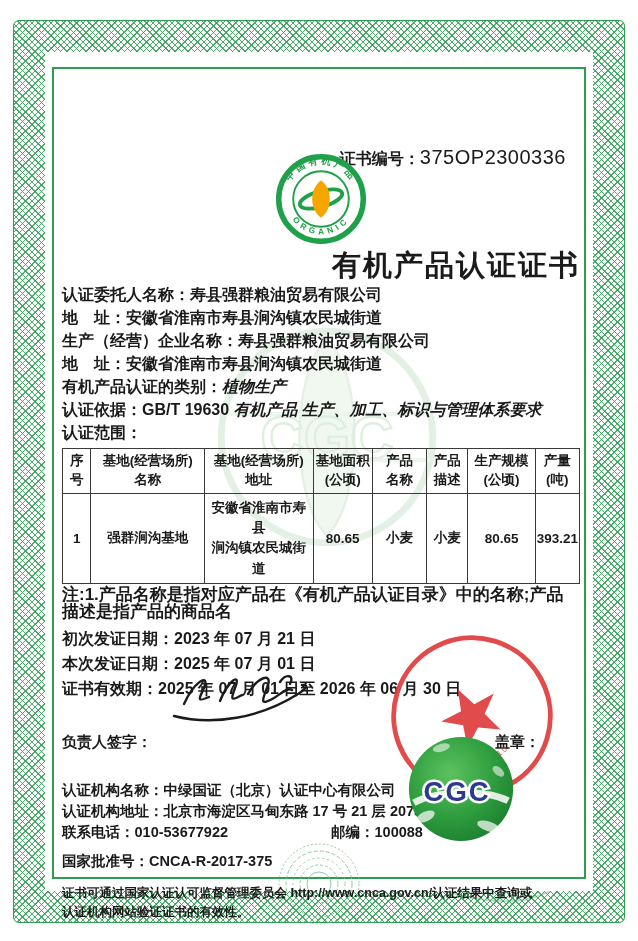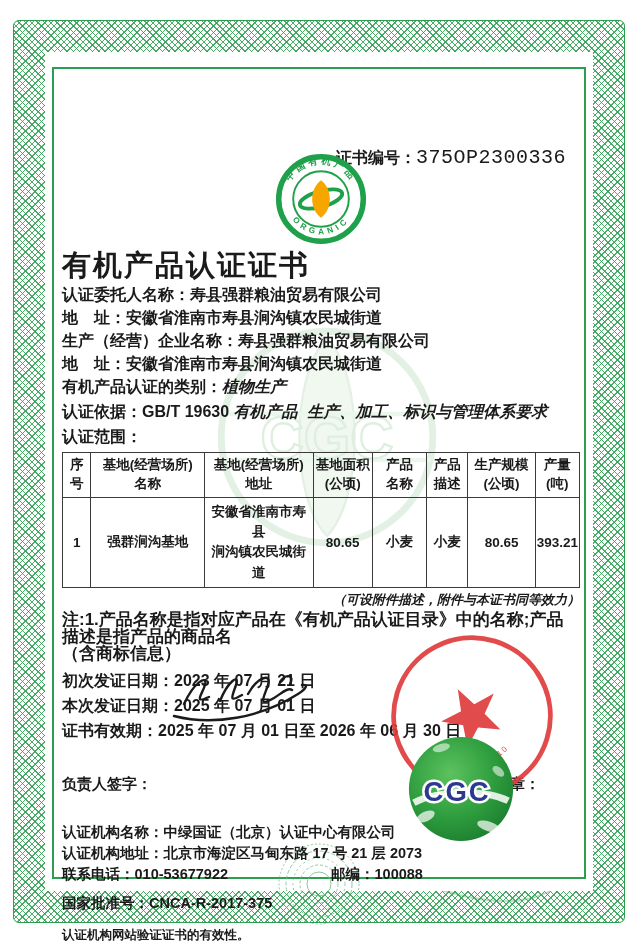--- a/index.html
+++ b/index.html
@@ -15,25 +15,25 @@
   .inner-frame{position:absolute;left:52px;right:52px;top:67px;bottom:62px;
     border:2px solid #2d9e4f;}
   
   .bg-waves{position:absolute;inset:0;pointer-events:none;}
   .watermark{position:absolute;left:212px;top:322px;width:230px;height:230px;opacity:.55;}
   .bottom-medallion{position:absolute;left:252px;top:838px;width:134px;height:92px;opacity:.8;}
   
   .content{position:absolute;left:62px;right:58px;top:140px;}
   .header-block{position:relative;height:108px;}
   .cert-no{position:absolute;top:6px;right:14px;font-size:16px;font-weight:700;}
-  .cert-no .num{font-family:Liberation Mono, monospace;font-weight:400;font-size:20px;letter-spacing:.5px;text-align:right;}
+  .cert-no .num{font-family:Liberation Sans, sans-serif;font-weight:400;font-size:20px;letter-spacing:.5px;text-align:right;}
   .org-logo{position:absolute;left:50%;transform:translateX(-50%);top:12px;}
-  .doc-title{text-align:left;font-size:29px;font-weight:800;letter-spacing:2px;height:34px;line-height:34px;}
+  .doc-title{text-align:right;font-size:29px;font-weight:800;letter-spacing:2px;height:34px;line-height:34px;}
   .fields{margin-top:1px;font-size:16px;font-weight:700;line-height:23px;}
-  .fields .kai{font-family:Liberation Mono, monospace;font-style:italic;font-weight:600;}
+  .fields .kai{font-family:Liberation Serif, serif;font-style:italic;font-weight:600;}
   
   table.scope{width:100%;border-collapse:collapse;margin-top:4px;}
   table.scope th,table.scope td{border:1.5px solid #3a3a3a;text-align:center;vertical-align:middle;}
   table.scope th{font-size:13.5px;font-weight:700;white-space:pre-line;line-height:1.4;padding:3px 1px;}
   table.scope td{font-size:13.5px;font-weight:600;padding:4px 1px;height:44px;}
   td.pre{white-space:pre-line;font-size:13px;line-height:1.5;}
   .attach-note{text-align:right;font-size:13px;font-family:"DejaVu Serif",serif;font-style:italic;
     font-weight:600;margin-top:3px;}
   .statement{font-size:14px;font-weight:700;margin-top:4px;letter-spacing:-.2px;}
   .notes{font-size:17px;font-weight:600;line-height:17px;margin-top:2px;}
@@ -161,25 +161,23 @@
         <td class="pre">安徽省淮南市寿县
 涧沟镇农民城街道</td>
         <td>80.65</td>
         <td>小麦</td>
         <td>小麦</td>
         <td>80.65</td>
         <td>393.21</td>
       </tr>
     </tbody>
       </table>
-    <div class="attach-note">（可设附件描述，附件与本证书同等效力）</div>
 
     <div class="notes">
       <div>注:1.产品名称是指对应产品在《有机产品认证目录》中的名称;产品描述是指产品的商品名</div>
-      <div>（含商标信息）</div>
     </div>
 
     <div class="dates">
       <div><span>初次发证日期：</span><span>2023 年 07 月 21 日</span></div>
       <div><span>本次发证日期：</span><span>2025 年 07 月 01 日</span></div>
       <div><span>证书有效期：</span><span>2025 年 07 月 01 日至 2026 年 06 月 30 日</span></div>
     </div>
 
     <div class="sign-row">
       <span>负责人签字：</span>
@@ -191,20 +189,21 @@
       <div><span>认证机构名称：</span><span>中绿国证（北京）认证中心有限公司</span></div>
       <div><span>认证机构地址：</span><span>北京市海淀区马甸东路 17 号 21 层 2073</span></div>
       <div>
         <span class="pair-left"><span>联系电话：</span><span>010-53677922</span></span>
         <span><span>邮编：</span><span>100088</span></span>
       </div>
       <div class="approval"><span>国家批准号：</span><span>CNCA-R-2017-375</span></div>
     </div>
 
     <div class="footer">
+      <div>证书可通过国家认证认可监督管理委员会 http://www.cnca.gov.cn/认证结果中查询或</div>
       <div>认证机构网站验证证书的有效性。</div>
     </div>
   </div>
 
   <svg class="signature" width="158" height="66" viewBox="0 0 158 66">
     <g stroke="#1b1b1b" stroke-width="2.4" fill="none" stroke-linecap="round">
       <path d="M16 40 C26 18,40 10,37 21 C34 31,25 40,41 33"></path>
       <path d="M52 37 C60 17,72 9,68 21 C64 33,60 39,74 31"></path>
       <path d="M80 30 C90 12,104 9,100 21 C96 33,89 44,106 34 C114 29,120 23,124 26"></path>
       <path d="M112 18 C118 9,127 11,122 20"></path>

